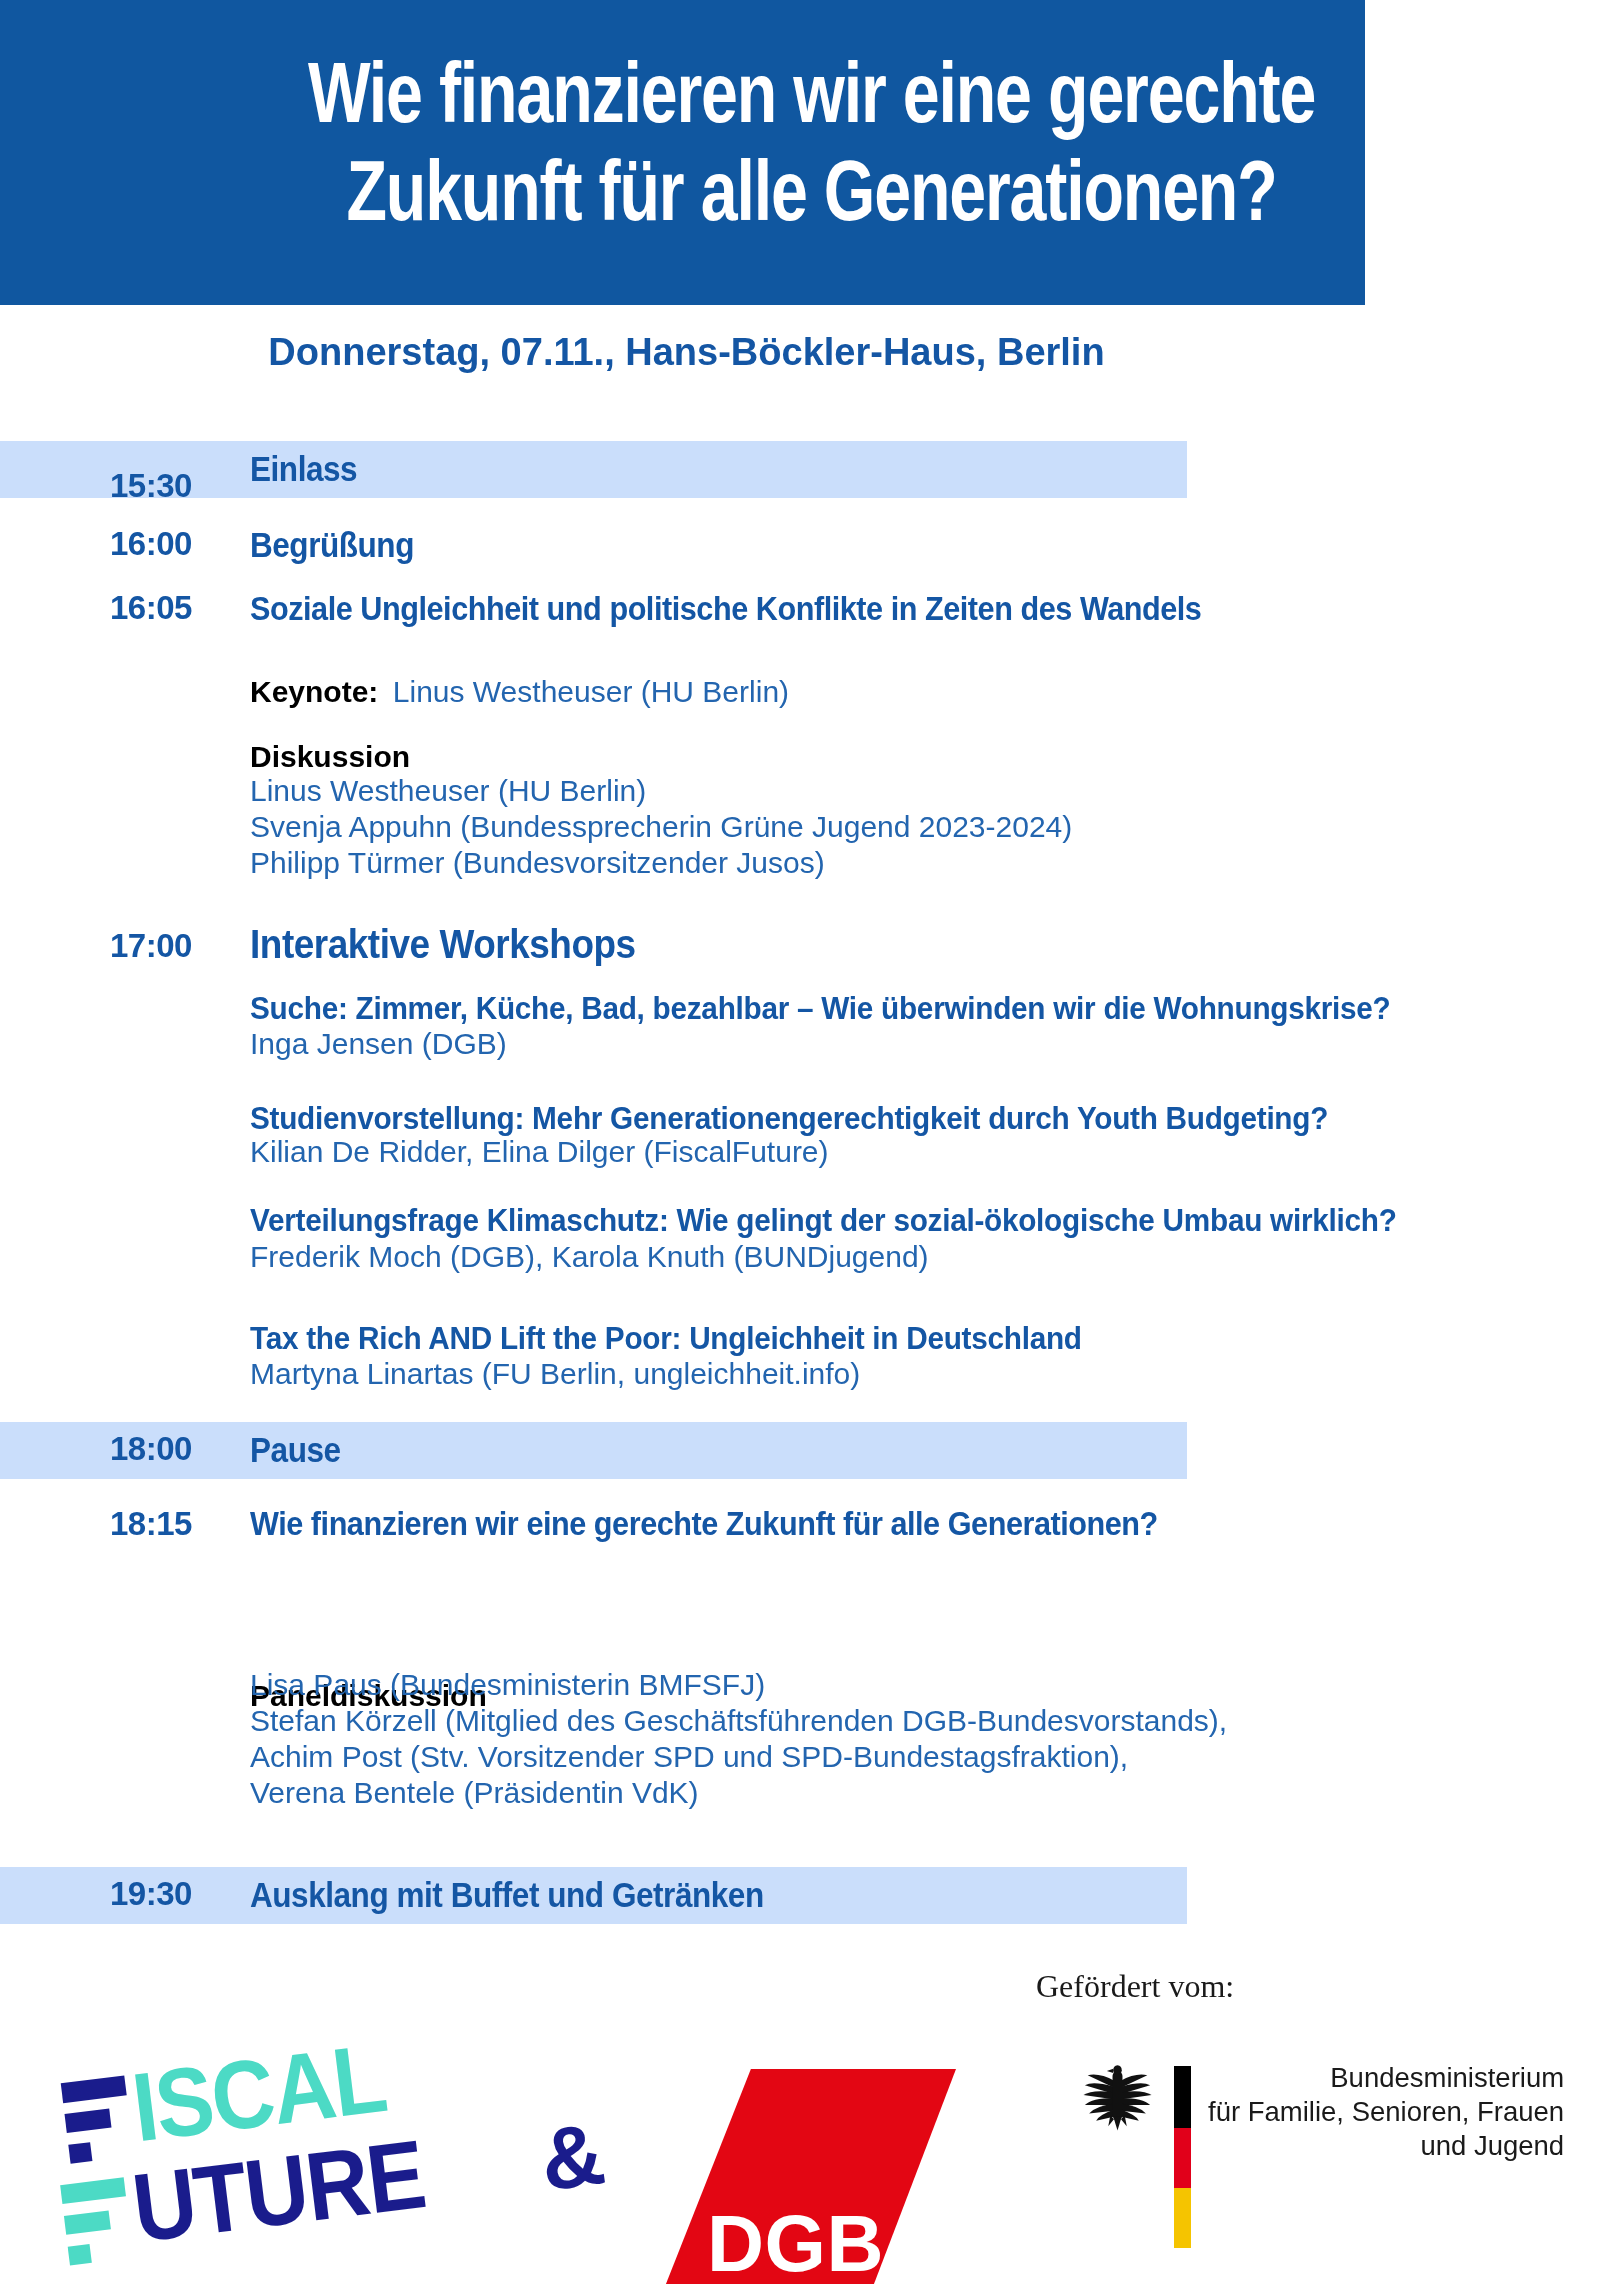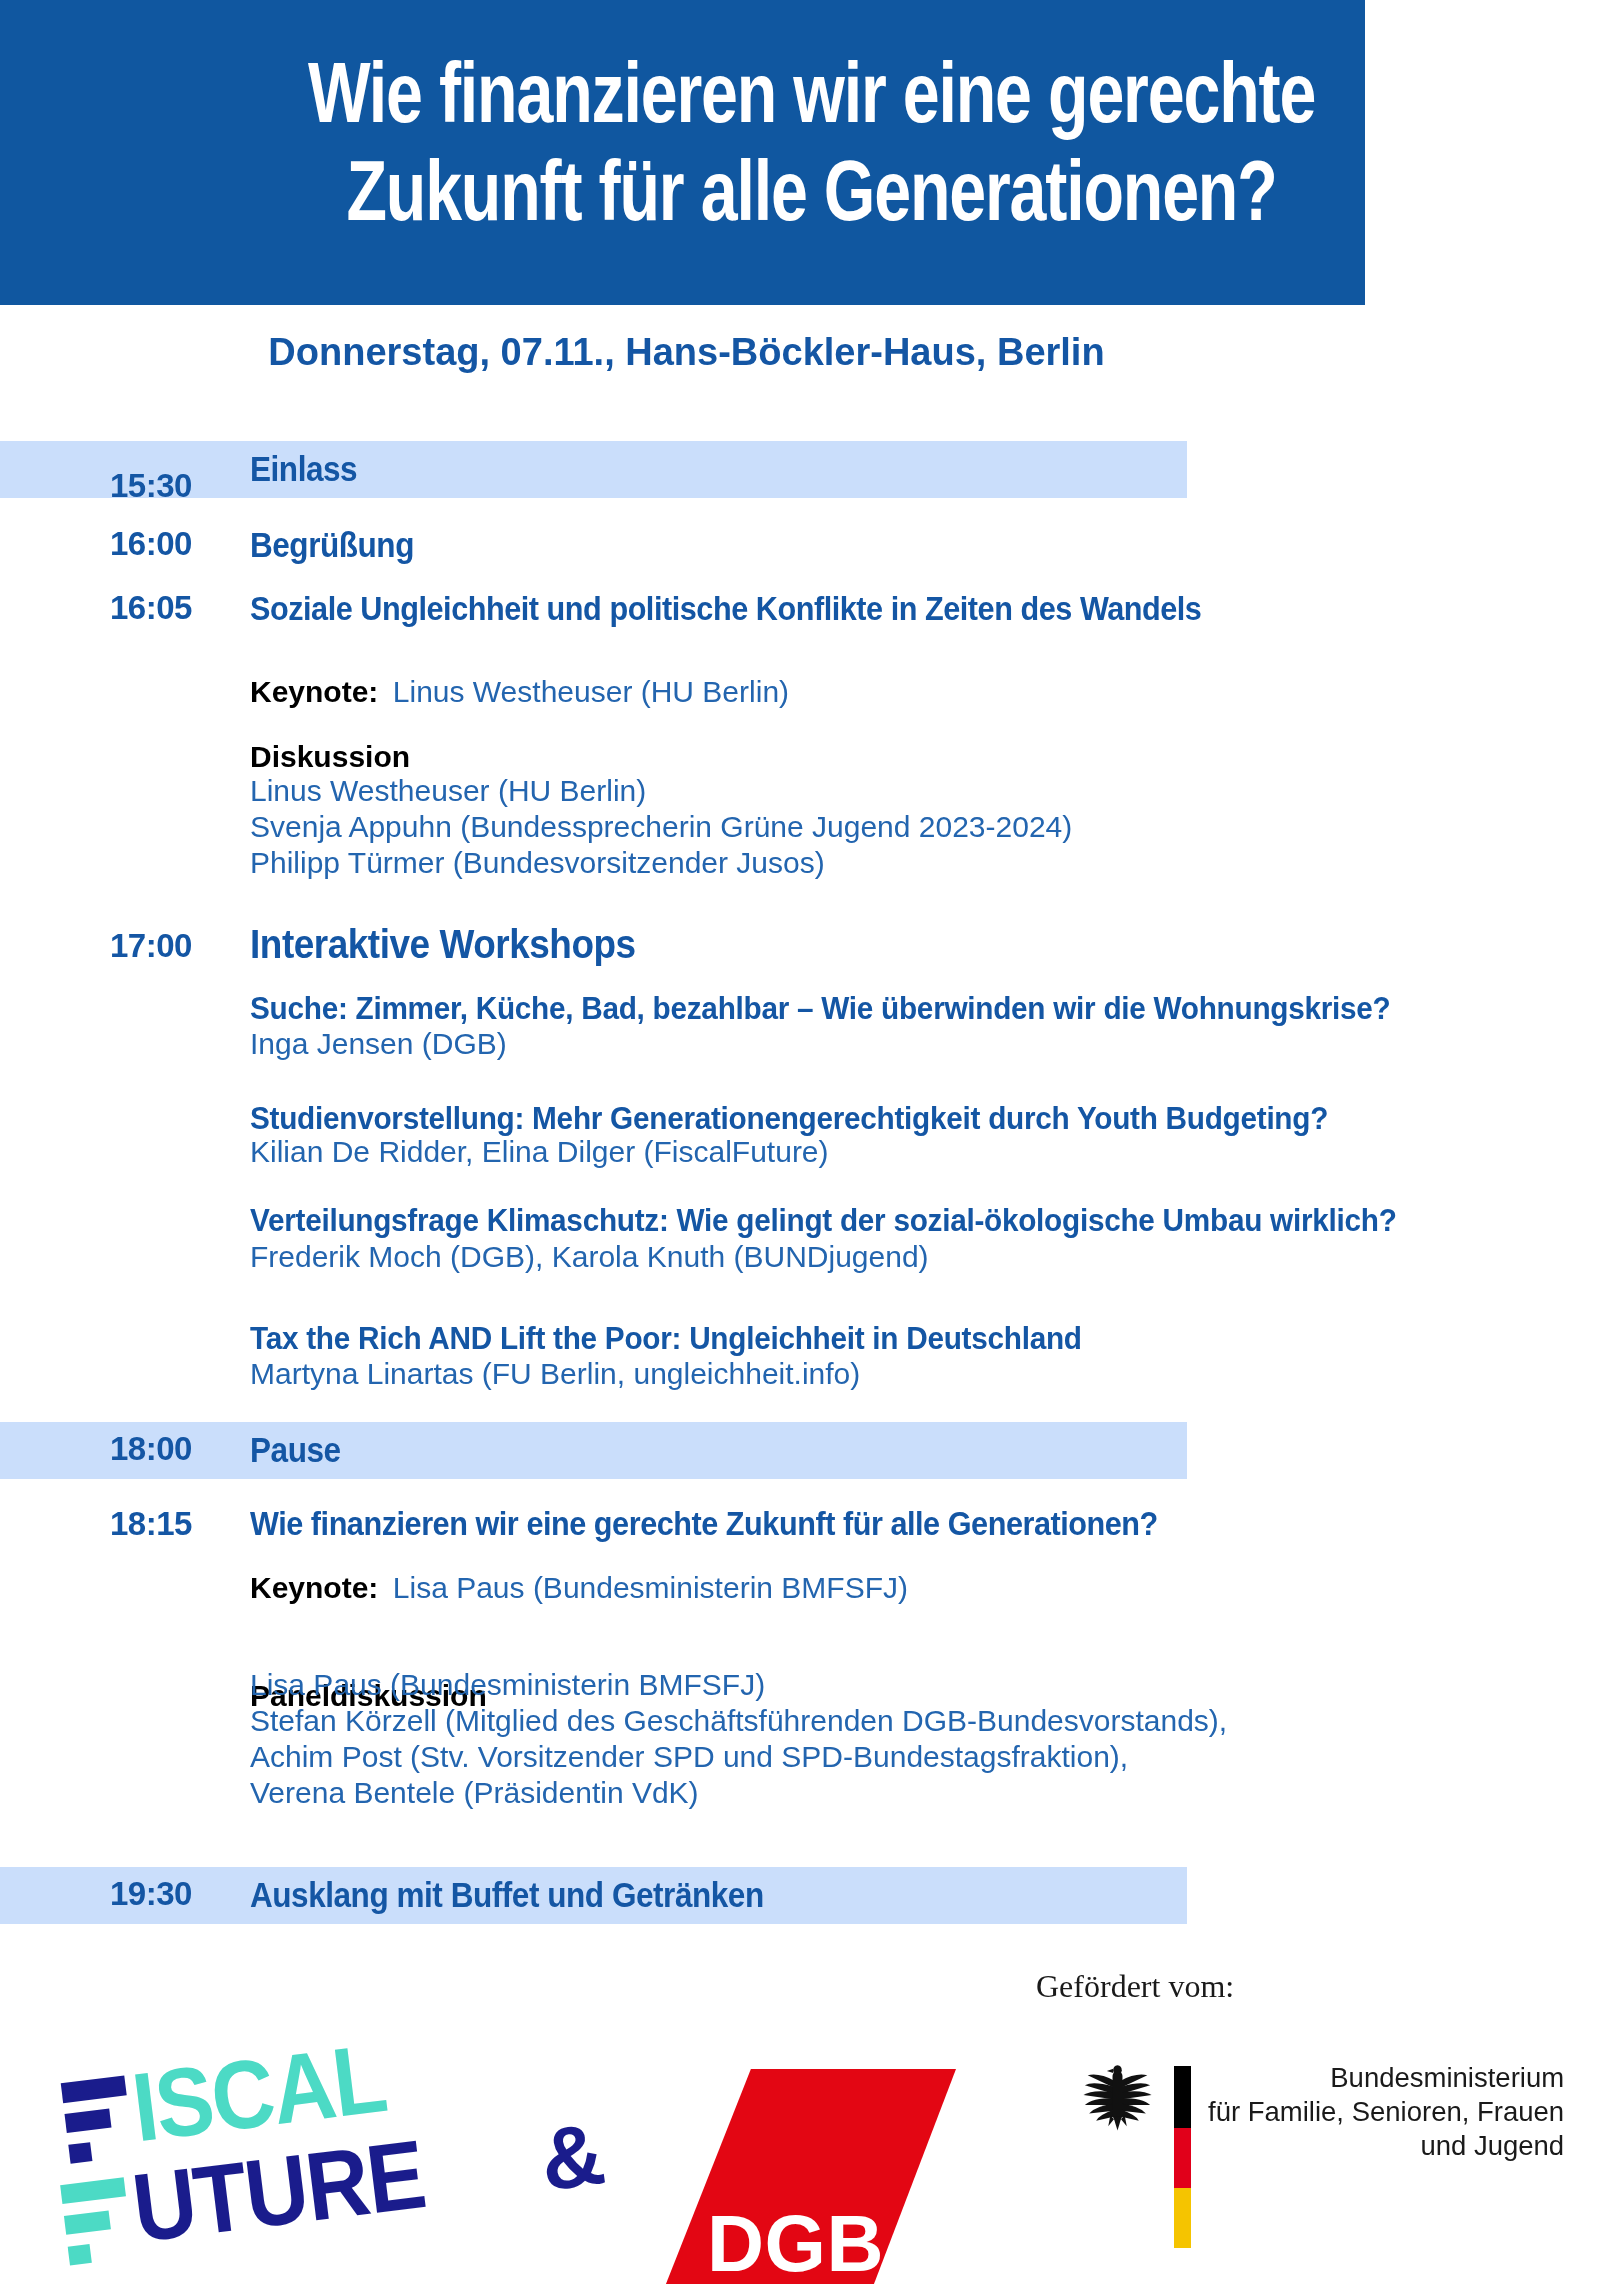--- a/index.html
+++ b/index.html
@@ -92,24 +92,20 @@
 
   <div class="wt" style="top:1320px;">Tax the Rich AND Lift the Poor: Ungleichheit in Deutschland</div>
   <div class="b" style="top:1356px;">Martyna Linartas (FU Berlin, ungleichheit.info)</div>
 
   <div class="band" style="top:1422px;"></div>
   <div class="t" style="top:1430px;">18:00</div>
   <div class="h" style="top:1430px;">Pause</div>
 
   <div class="t" style="top:1505px;">18:15</div>
   <div class="h" style="top:1504px;font-size:34px;">Wie finanzieren wir eine gerechte Zukunft für alle Generationen?</div>
-  <div class="b" style="top:1570px;">
-    <span class="lbl">Keynote:</span>
-    <span style="margin-left:6.1px;">Lisa Paus (Bundesministerin BMFSFJ)</span>
-  </div>
   <div class="b lbl" style="top:1631px;margin-top:47px;">Paneldiskussion</div>
   <div class="b stack" style="top:1667px;">
     <div>Lisa Paus (Bundesministerin BMFSFJ)</div>
     <div>Stefan Körzell (Mitglied des Geschäftsführenden DGB-Bundesvorstands),</div>
     <div>Achim Post (Stv. Vorsitzender SPD und SPD-Bundestagsfraktion),</div>
     <div>Verena Bentele (Präsidentin VdK)</div>
   </div>
 
   <div class="band" style="top:1867px;"></div>
   <div class="t" style="top:1875px;">19:30</div>

